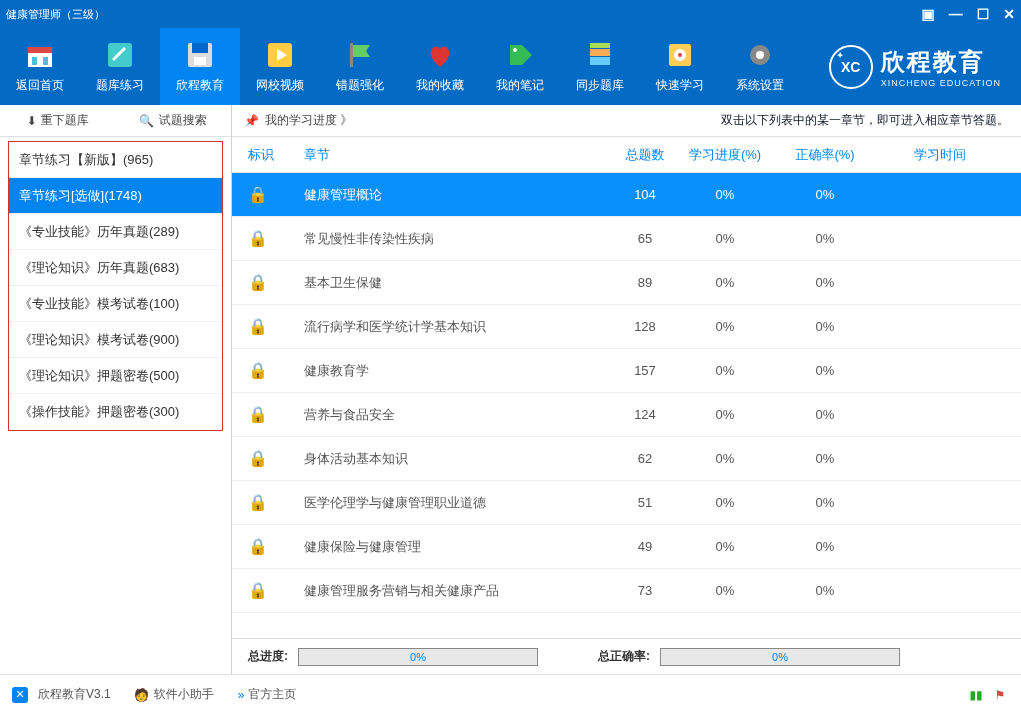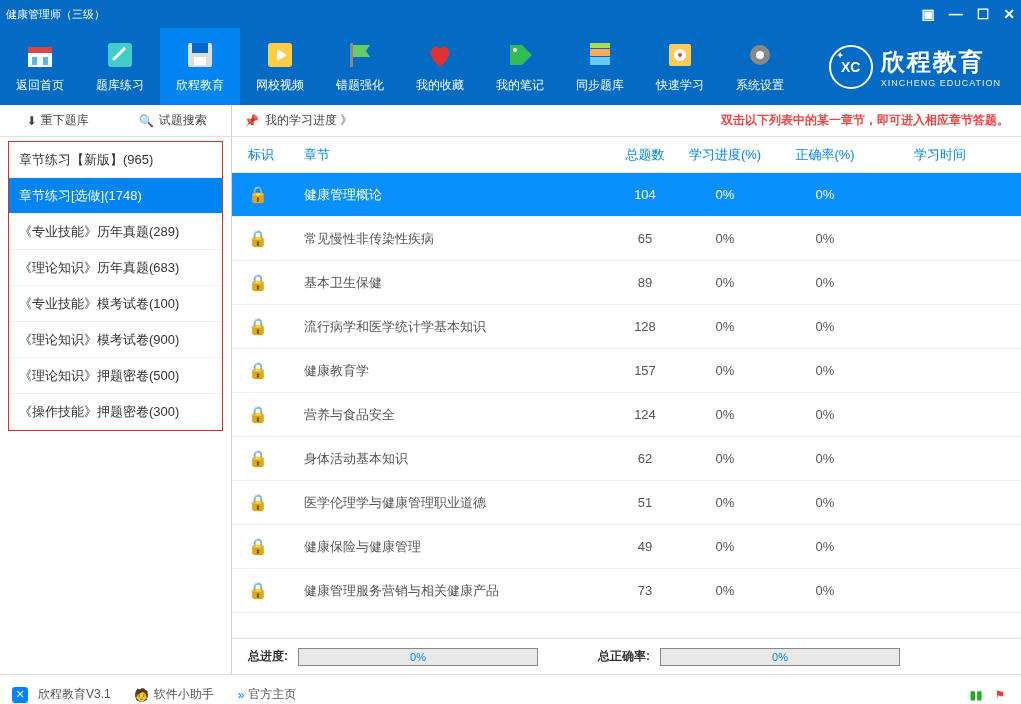--- a/index.html
+++ b/index.html
@@ -26,21 +26,21 @@
 .sidebar-top { height: 32px; border-bottom: 1px solid #e0e0e0; display: flex; align-items: center; font-size: 12px; color: #444; }
 .sidebar-top .btn { flex: 1; display: flex; align-items: center; justify-content: center; gap: 4px; cursor: pointer; }
 .sidebar-list { border: 1px solid #d2322d; margin: 4px 8px; }
 .sidebar-item { height: 36px; display: flex; align-items: center; padding: 0 10px; font-size: 13px; color: #333; cursor: pointer; border-bottom: 1px solid #f0f0f0; }
 .sidebar-item:last-child { border-bottom: none; }
 .sidebar-item.selected { background: #0285f0; color: #fff; }
 
 .main { flex: 1; display: flex; flex-direction: column; }
 .main-top { height: 32px; border-bottom: 1px solid #e0e0e0; display: flex; align-items: center; padding: 0 12px; font-size: 12px; color: #444; }
 .main-top .pin { color: #0285f0; margin-right: 6px; }
-.main-top .hint { margin-left: auto; color: #ef4444; font-weight: bold; }
+.main-top .hint { margin-left: auto; color: #0f172a; }
 
 .chapter-header { height: 36px; display: flex; align-items: center; padding: 0 16px; font-size: 13px; border-bottom: 1px solid #e8e8e8; color: #0285f0; }
 .ch-col-mark { width: 56px; }
 .ch-col-name { flex: 1; }
 .ch-col-total { width: 60px; text-align: center; }
 .ch-col-prog { width: 100px; text-align: center; }
 .ch-col-acc { width: 100px; text-align: center; }
 .ch-col-time { width: 130px; text-align: center; }
 
 .chapter-rows { flex: 1; overflow-y: auto; }

